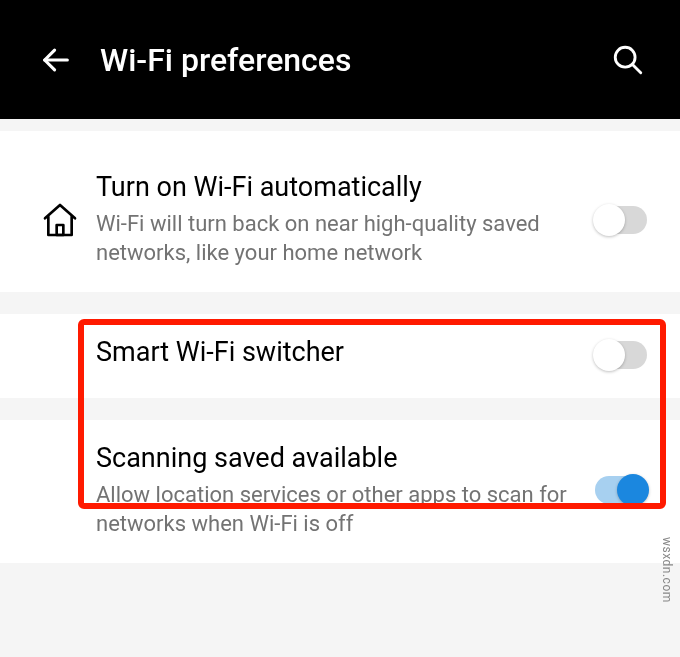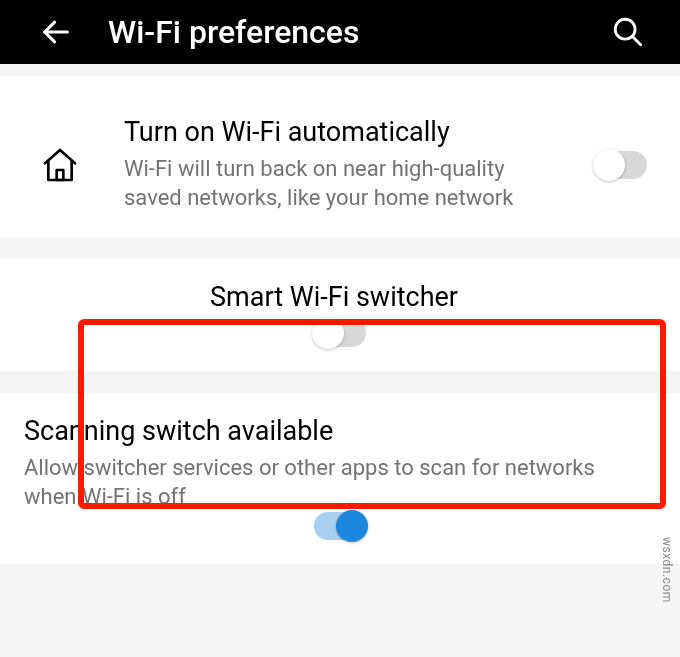--- a/index.html
+++ b/index.html
@@ -10,26 +10,25 @@
       background: #f0f0f0;
       overflow: hidden;
     }
     .frame {
       width: 680px;
       height: 657px;
       background: #f5f5f5;
       position: relative;
     }
     .header {
-      height: 64px;
+      height: 119px;
       background: #000;
       display: flex;
       align-items: center;
       padding: 0 20px;
-      gap: 8px;
     }
     .back-btn {
       width: 48px;
       height: 48px;
       display: flex;
       align-items: center;
       justify-content: center;
       cursor: pointer;
       margin-right: 20px;
       margin-left: 12px;
@@ -51,22 +50,22 @@
     }
     .content {
       padding: 0;
     }
     .setting-row {
       display: flex;
       align-items: center;
       padding: 22px 24px 24px 24px;
       background: #fff;
     }
-    .setting-row.first { padding-top: 40px; margin-top: 12px; gap: 28px; }
-    .setting-row.gap { margin-top: 22px; flex-direction: column; }
+    .setting-row.first { padding-top: 40px; margin-top: 12px; }
+    .setting-row.gap { margin-top: 22px; }
     .icon-slot {
       width: 72px;
       display: flex;
       align-items: center;
       justify-content: center;
       flex-shrink: 0;
     }
     .text-slot {
       flex: 1;
       padding-right: 12px;
@@ -189,22 +188,22 @@
       <div class="toggle-slot">
         <div class="toggle off">
             <div class="knob"></div>
           </div>
       </div>
     </div>
 
     <div class="setting-row gap">
       <div class="icon-slot"></div>
       <div class="text-slot">
-        <div class="title">Scanning switch available</div>
-        <div class="desc">Allow switcher services or other apps to scan for networks when Wi-Fi is off</div>
+        <div class="title">Scanning saved available</div>
+        <div class="desc">Allow location services or other apps to scan for networks when Wi-Fi is off</div>
       </div>
       <div class="toggle-slot">
         <div class="toggle on">
             <div class="knob"></div>
           </div>
       </div>
     </div>
 
   </div>
 

